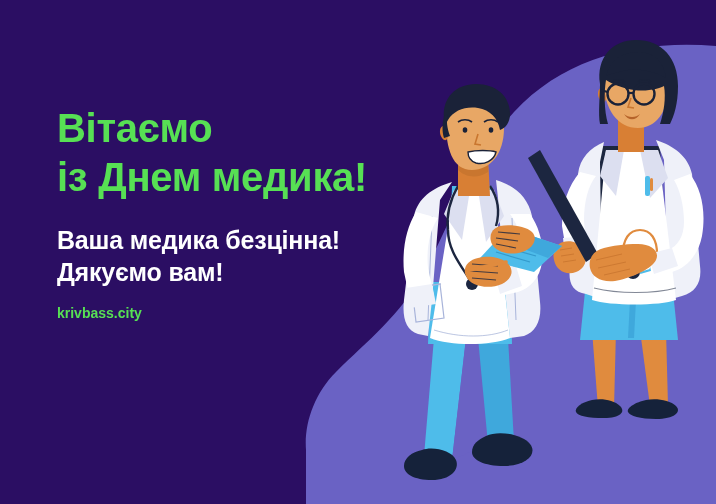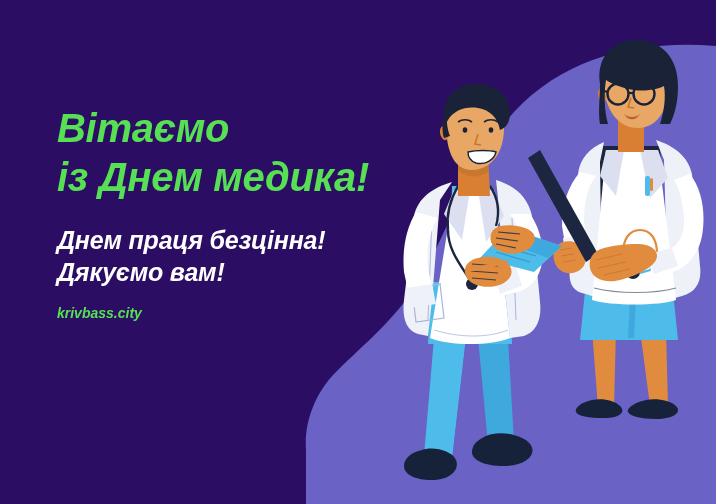--- a/index.html
+++ b/index.html
@@ -23,21 +23,21 @@
     display: block;
   }
   .text-layer {
     position: absolute;
     top: 0; left: 0;
     width: 716px;
     height: 504px;
     z-index: 5;
     pointer-events: none;
   }
-  .text-layer > * { pointer-events: auto; font-style: italic; }
+  .text-layer > * { pointer-events: auto; }
 
   #headline {
     position: absolute;
     left: 57px;
     top: 104px;
     width: 390px;
     color: #57E054;
     font-size: 40px;
     font-weight: bold;
     line-height: 1.22;
@@ -248,19 +248,19 @@
       <path fill="none" stroke="#C9762F" stroke-width="1.6" d="M478,134 L475,144 L481,145"></path>
       <path fill="#FFFFFF" d="M468,152 C476,150 490,150 496,152 C494,161 484,165 476,163 C470,161 468,156 468,152 Z"></path>
       <path fill="none" stroke="#1A2238" stroke-width="1.4" d="M468,152 C476,150 490,150 496,152 C494,161 484,165 476,163 C470,161 468,156 468,152 Z"></path>
     </g>
   </svg>
 
   <div class="text-layer">
     <div id="headline">Вітаємо
 із Днем медика!</div>
 
-    <div id="subhead">Днем праця безцінна!
+    <div id="subhead">Ваша медика безцінна!
 Дякуємо вам!</div>
 
     <a id="site-url" href="#" style="text-decoration:none;">krivbass.city</a>
   </div>
 
 </div>
 
 </body></html>

